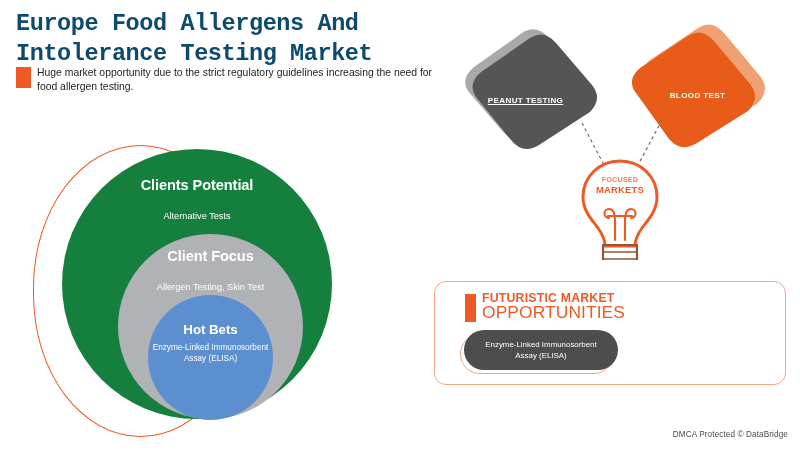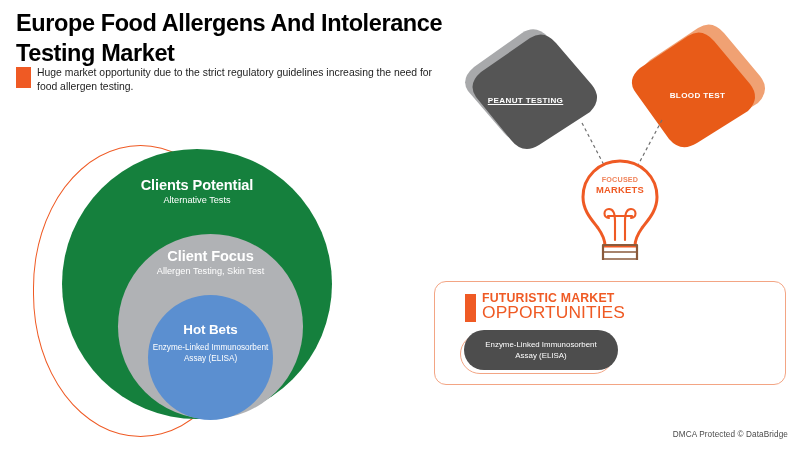--- a/index.html
+++ b/index.html
@@ -7,21 +7,21 @@
     width:800px;height:450px;background:#ffffff;
     font-family:"Liberation Sans","DejaVu Sans",sans-serif;
     overflow:hidden;position:relative;color:#1a1a1a;
   }
   #root{position:absolute;inset:0;}
 
   
   .hdr-title{
     position:absolute;left:16px;top:9px;width:440px;
     font-size:23.5px;font-weight:700;line-height:1.27;
-    letter-spacing:-0.4px;color:#000000;
+    letter-spacing:-0.4px;color:#0c4a6e;font-family:Liberation Mono, monospace;
   }
   .hdr-bar{
     position:absolute;left:16px;top:67px;width:15px;height:21px;
     background:#ef5a24;
   }
   .hdr-sub{
     position:absolute;left:37px;top:66px;width:400px;
     font-size:10.4px;line-height:1.38;font-weight:400;color:#1d1d1d;
   }
 
@@ -44,21 +44,21 @@
   .circ-mid{
     left:88px;top:94px;width:185px;height:185px;background:#b0b2b5;
     padding-top:14px;box-sizing:border-box;
   }
   .circ-inner{
     left:118px;top:155px;width:125px;height:125px;background:#5b8fd0;
     padding-top:27px;box-sizing:border-box;
   }
   .c-title{font-size:14.6px;font-weight:600;letter-spacing:-0.1px;}
   .circ-inner .c-title{font-size:13.4px;}
-  .c-sub{font-size:9.2px;font-weight:400;margin-top:2px;line-height:1.3;}
+  .c-sub{font-size:9.2px;font-weight:400;margin-top:18px;line-height:1.3;}
   .circ-inner .c-sub{font-size:8.2px;margin-top:6px;width:116px;}
 
   
   .cluster{position:absolute;left:440px;top:15px;width:345px;height:245px;}
   .cluster svg{position:absolute;left:0;top:0;}
   .blob-label{
     position:absolute;color:#ffffff;font-size:8.1px;font-weight:700;
     letter-spacing:0.35px;text-align:center;white-space:nowrap;
   }
   .lbl-peanut{left:38px;top:81px;width:95px;text-decoration:underline;}

